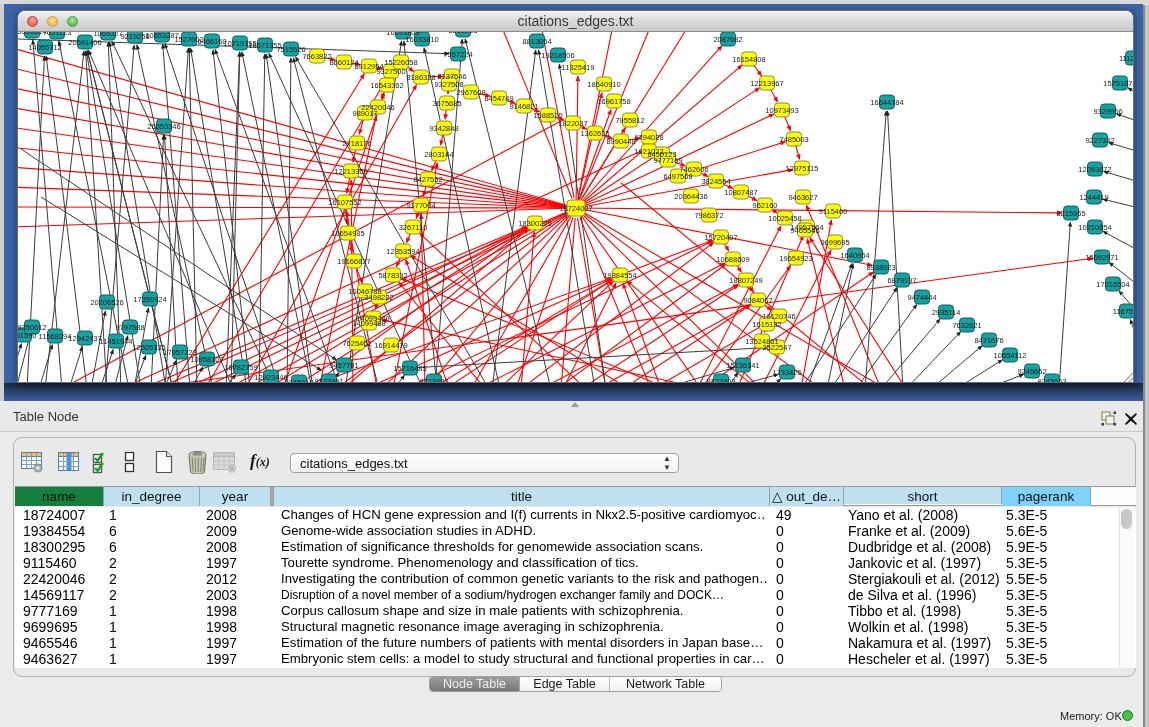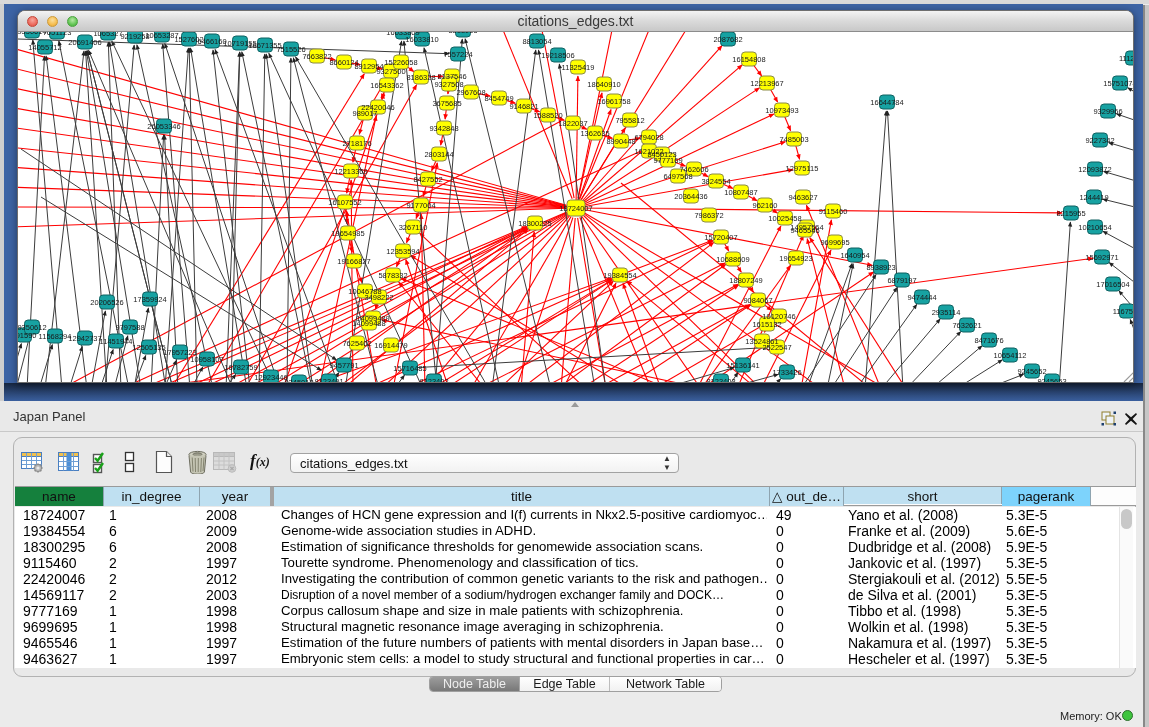--- a/index.html
+++ b/index.html
@@ -546,21 +546,21 @@
 <text x="558" y="178.5" font-size="7.5" fill="#1a1a1a" text-anchor="middle" font-family="Liberation Sans, sans-serif">18724007</text>
 <g stroke="#9a9a9a" stroke-width="1.2">
           <line x1="1106" y1="350" x2="1116" y2="340"></line>
           <line x1="1111" y1="350" x2="1116" y2="345"></line>
         </g>
 </svg>
   </div>
 </div>
 
 <div class="abs" style="left:0;top:401px;width:1143px;height:31px;background:#e9e9e9;border-bottom:1px solid #c9c9c9;">
-  <div class="abs" style="left:13px;top:8px;font-size:13px;color:#333;">Japan Panel</div>
+  <div class="abs" style="left:13px;top:8px;font-size:13px;color:#333;">Table Node</div>
   <svg class="abs" style="left:1101px;top:10px;" width="16" height="16" viewBox="0 0 16 16">
     <rect x="1" y="1" width="8" height="8" fill="#eef3f8" stroke="#8f7f2c"></rect>
     <rect x="5" y="5" width="8" height="8" fill="#eef3f8" stroke="#8f7f2c"></rect>
     <rect x="12.5" y="0.5" width="2.5" height="2.5" fill="#1c3f6e"></rect>
     <rect x="0.5" y="12" width="2.5" height="2.5" fill="#1c3f6e"></rect>
     <rect x="12.5" y="12" width="2.5" height="2.5" fill="#1c3f6e"></rect>
   </svg>
   <svg class="abs" style="left:1124px;top:11px;" width="14" height="14" viewBox="0 0 14 14">
     <path d="M2,1 L7,5.2 L12,1 L13,2.2 L8.6,7 L13,11.8 L12,13 L7,8.8 L2,13 L1,11.8 L5.4,7 L1,2.2 z" fill="#151515"></path>
   </svg>
@@ -674,21 +674,21 @@
         <span style="position:absolute;left:761px;">0</span>
         <span style="position:absolute;left:833px;">Stergiakouli et al. (2012)</span>
         <span style="position:absolute;left:991px;">5.5E-5</span>
       </div>
 <div style="position:absolute;left:0;top:80px;width:1121px;height:16px;line-height:16px;">
         <span style="position:absolute;left:8px;">14569117</span>
         <span style="position:absolute;left:94px;">2</span>
         <span style="position:absolute;left:191px;">2003</span>
         <span style="position:absolute;left:266px;width:486px;overflow:hidden;white-space:nowrap;font-size:12px;">Disruption of a novel member of a sodium/hydrogen exchanger family and DOCK…</span>
         <span style="position:absolute;left:761px;">0</span>
-        <span style="position:absolute;left:833px;">de Silva et al. (2001)</span>
+        <span style="position:absolute;left:833px;">de Silva et al. (1996)</span>
         <span style="position:absolute;left:991px;">5.3E-5</span>
       </div>
 <div style="position:absolute;left:0;top:96px;width:1121px;height:16px;line-height:16px;">
         <span style="position:absolute;left:8px;">9777169</span>
         <span style="position:absolute;left:94px;">1</span>
         <span style="position:absolute;left:191px;">1998</span>
         <span style="position:absolute;left:266px;width:486px;overflow:hidden;white-space:nowrap;font-size:13.2px;">Corpus callosum shape and size in male patients with schizophrenia.</span>
         <span style="position:absolute;left:761px;">0</span>
         <span style="position:absolute;left:833px;">Tibbo et al. (1998)</span>
         <span style="position:absolute;left:991px;">5.3E-5</span>

